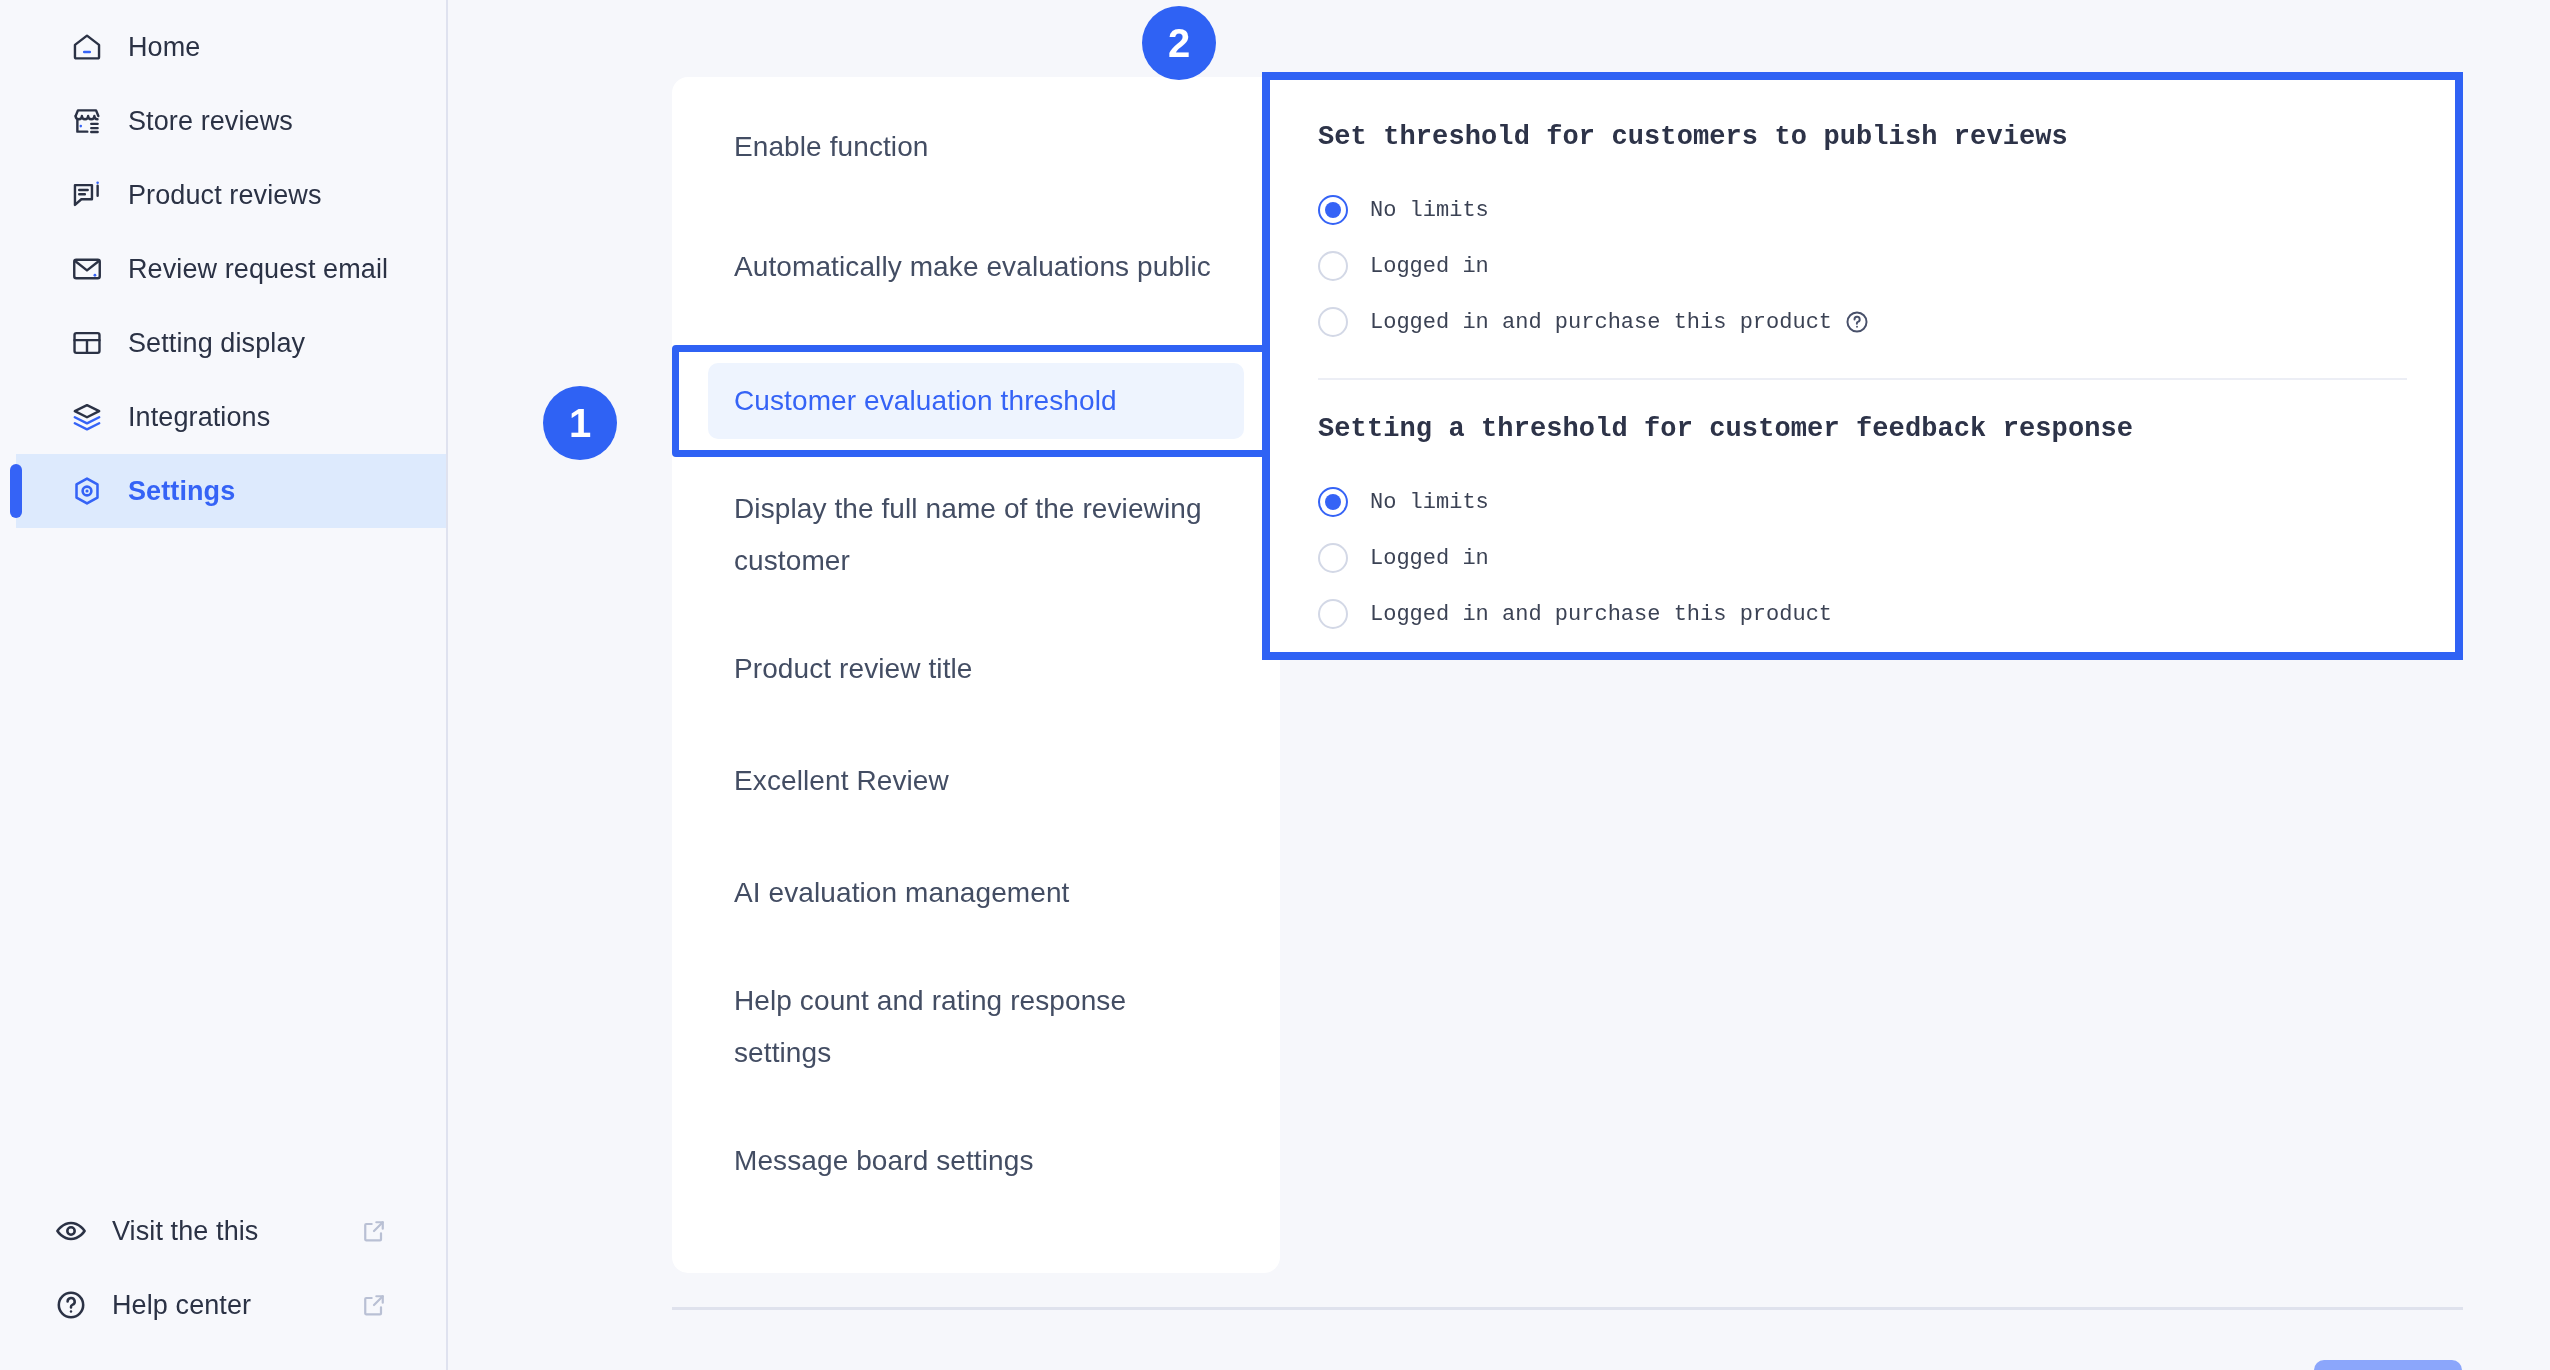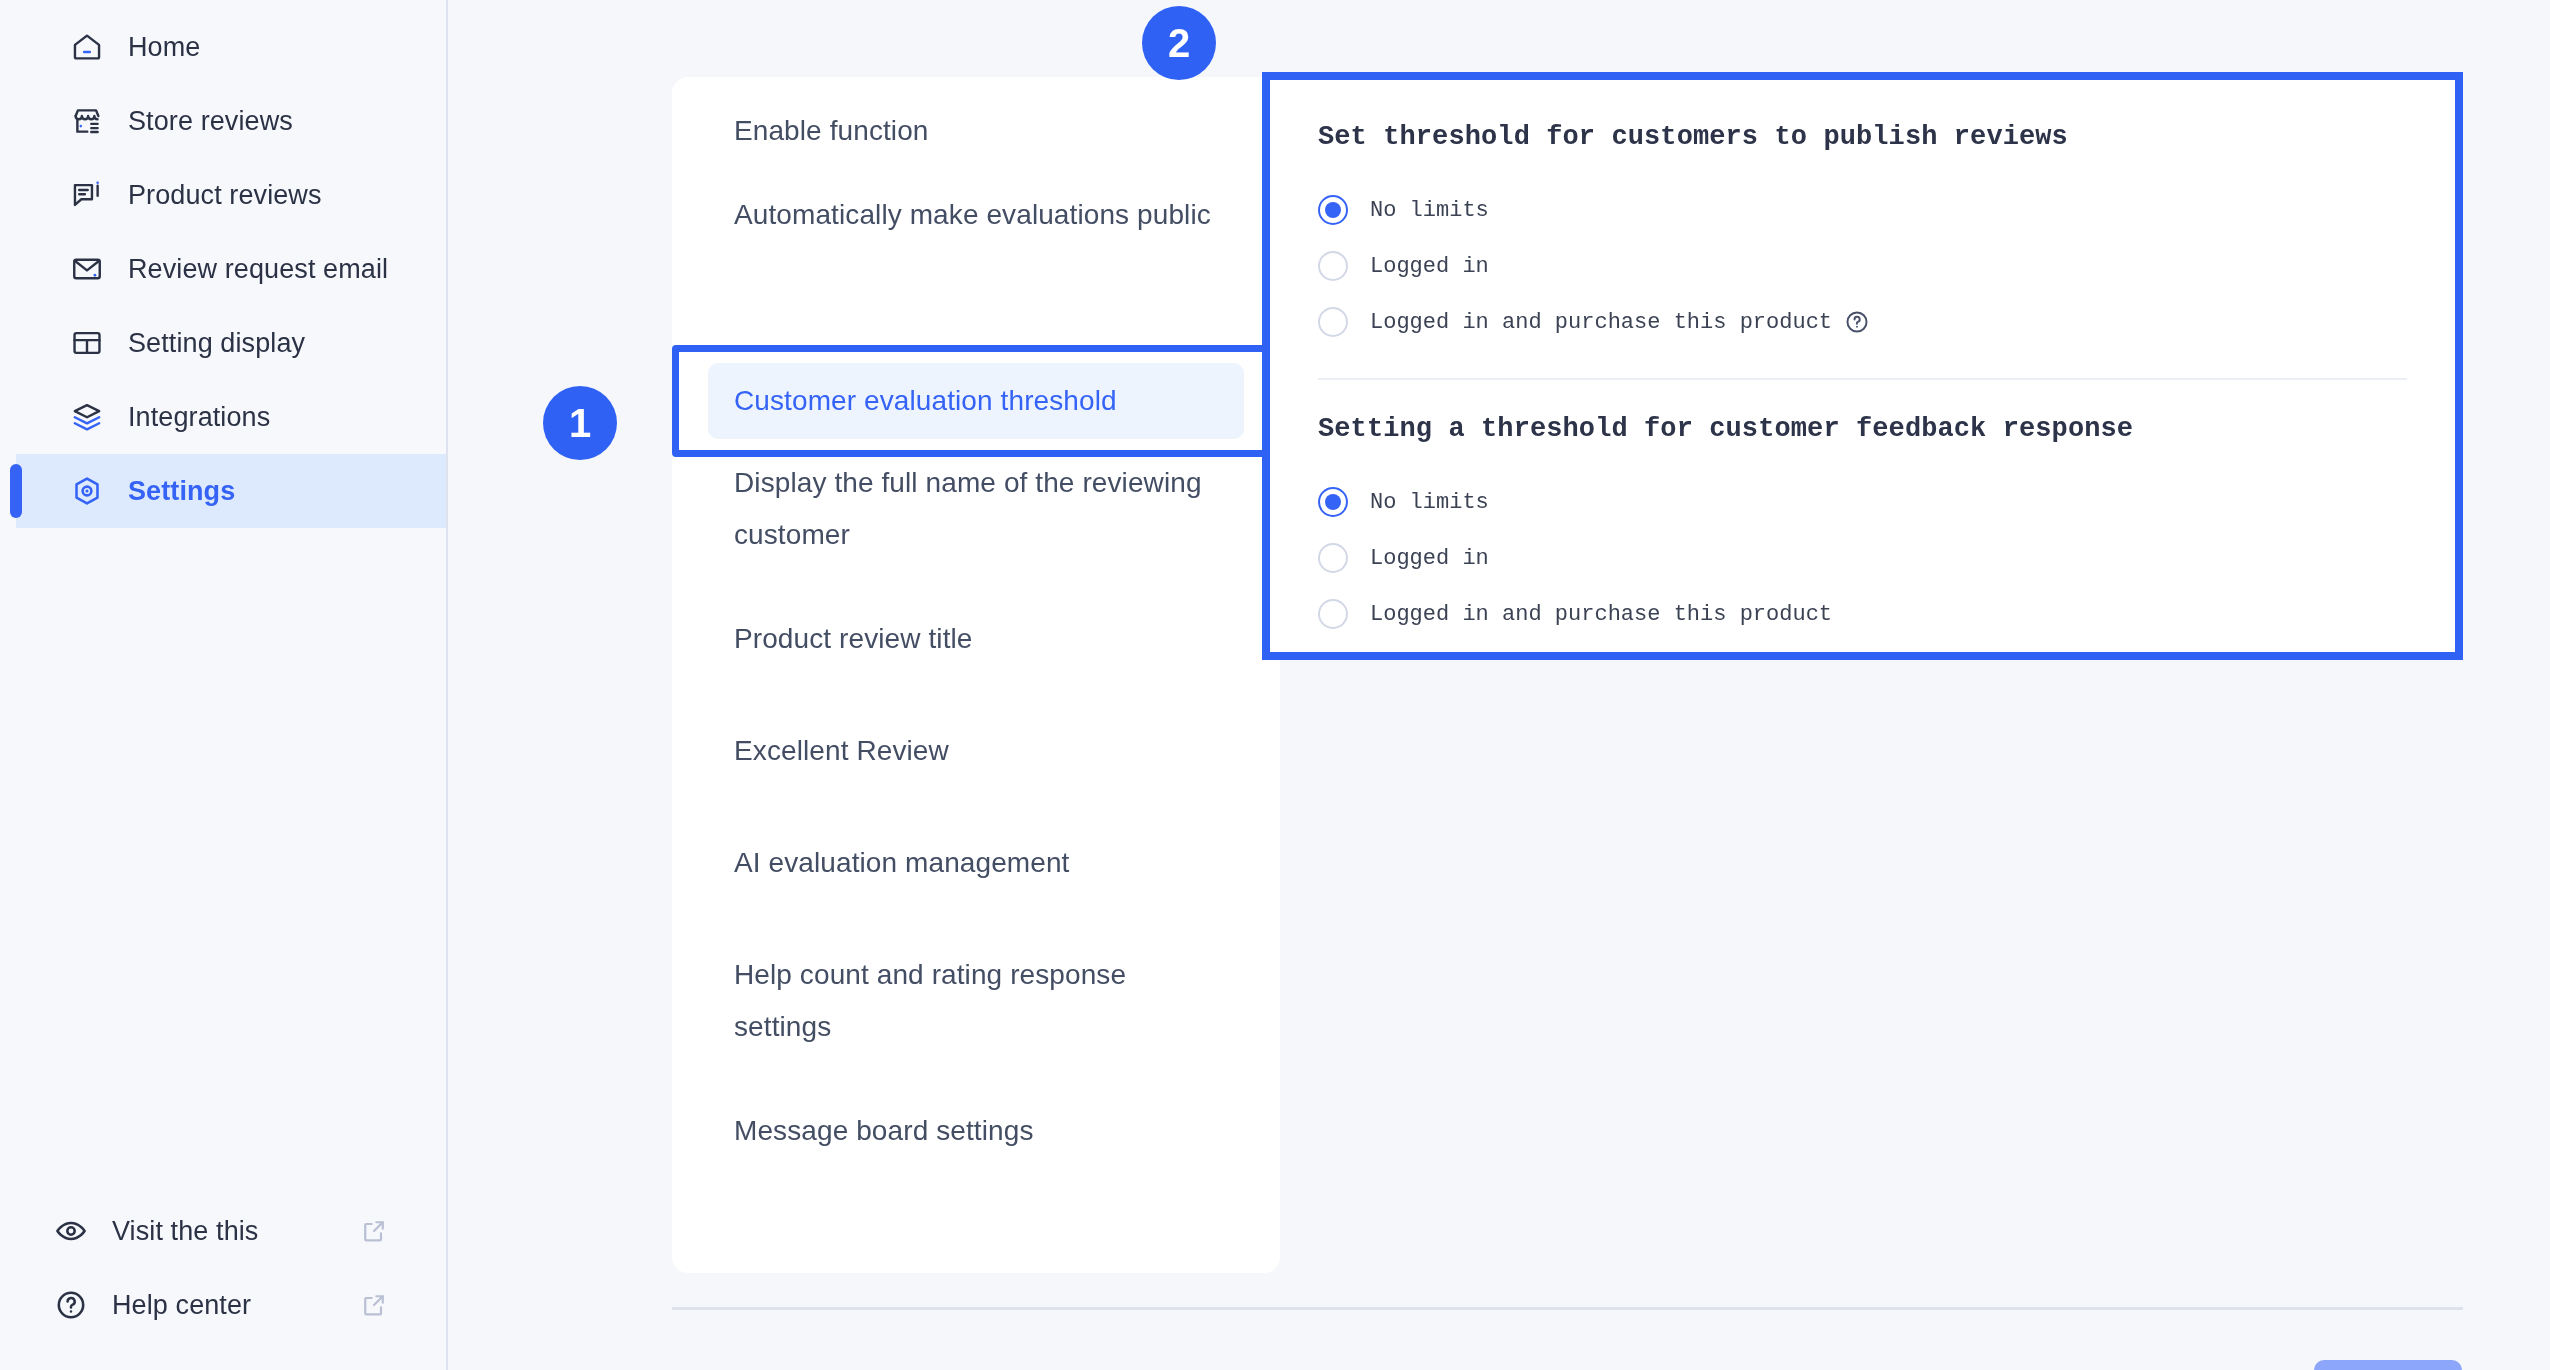--- a/index.html
+++ b/index.html
@@ -79,21 +79,21 @@
     left: 672px; top: 77px;
     width: 608px;
     height: 1196px;
     background: #ffffff;
     border-radius: 16px;
   }
   .mid-item {
     padding: 0 62px;
     min-height: 112px;
     display: flex;
-    align-items: flex-start;
+    align-items: center;
     cursor: pointer;
   }
   .mid-item .mtxt {
     font-size: 28px;
     line-height: 52px;
     color: #434d63;
     letter-spacing: .1px;
   }
   .mid-item.two-line { min-height: 156px; }
 

